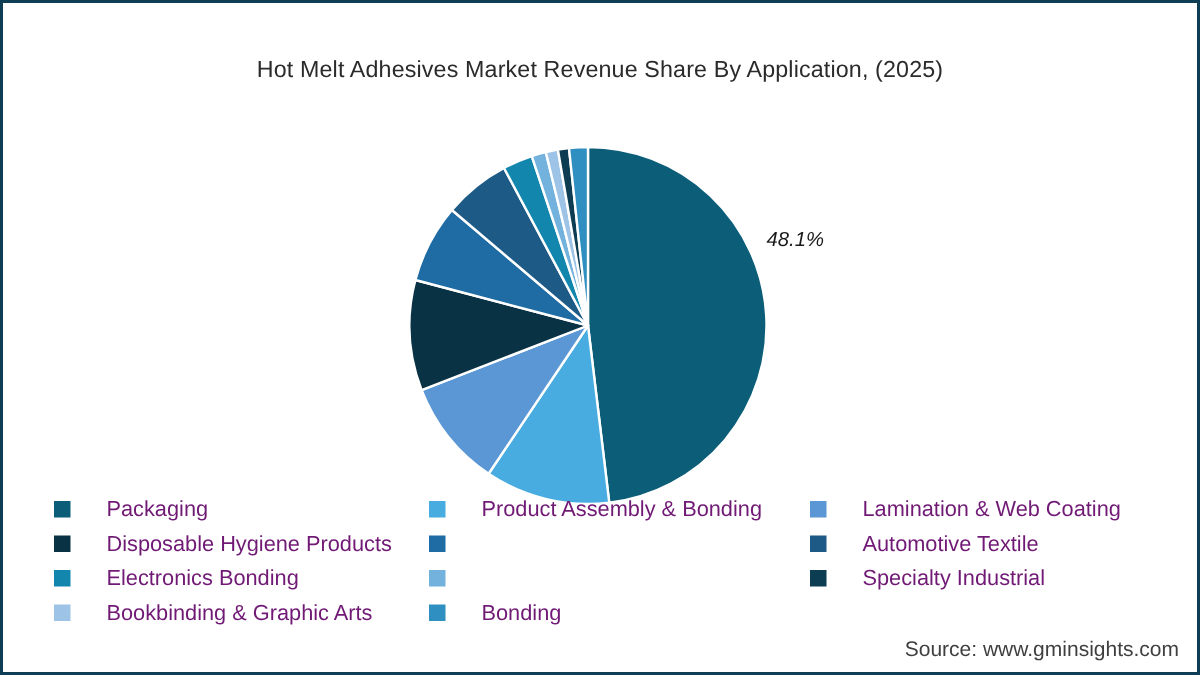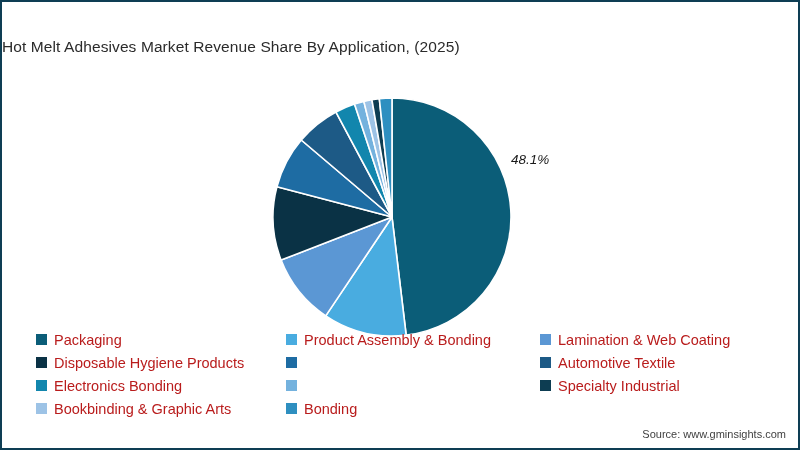--- a/index.html
+++ b/index.html
@@ -12,20 +12,21 @@
   .canvas {
     position: relative;
     width: 796px; height: 446px;
     border: 2px solid #0e3e54;
     background: #ffffff;
     box-sizing: content-box;
   }
   .chart-title {
     position: absolute;
     top: 36px; left: 0; width: 100%;
+    text-align: center;
     font-size: 15.5px;
     color: #2b2b2b;
     letter-spacing: 0.1px;
   }
   .pie-wrap {
     position: absolute;
     left: 268px; top: 93px;
     width: 244px; height: 244px;
   }
   .callout-label {
@@ -48,26 +49,27 @@
     align-items: center;
     gap: 7px;
     white-space: nowrap;
   }
   .legend-swatch {
     width: 11px; height: 11px;
     flex: 0 0 11px;
   }
   .legend-label {
     font-size: 14.5px;
-    color: #b91c1c;
+    color: #701a75;
+    margin-left: 17px;
   }
   .source-note {
     position: absolute;
     right: 12px; bottom: 8px;
-    font-size: 11px;
+    font-size: 14px;
     color: #3f3f3f;
     margin-top: 28px;
   }
 </style>
 </head>
 <body>
 
 <div class="canvas">
 
   <div class="chart-title">Hot Melt Adhesives Market Revenue Share By Application, (2025)</div>

